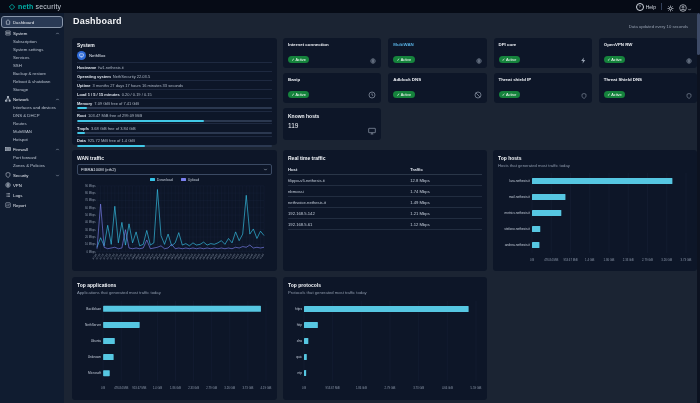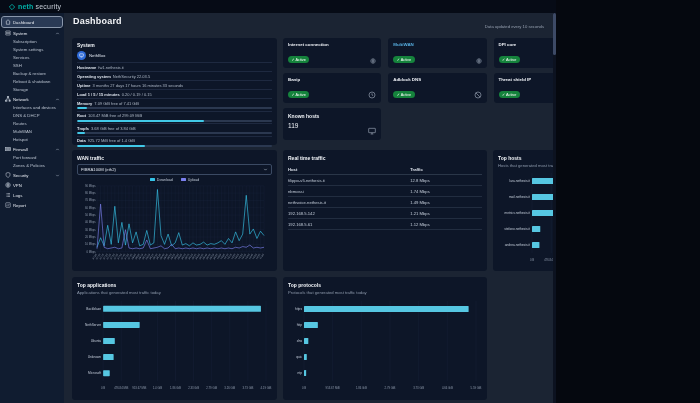--- a/index.html
+++ b/index.html
@@ -1,16 +1,16 @@
 <!DOCTYPE html>
 <html><head>
 <meta charset="utf-8">
 <style>
   html,body{margin:0;padding:0;background:#05080f;font-family:"Liberation Sans",sans-serif;}
-  .stage{position:relative;width:556px;height:403px;background:#0c4a6e;overflow:hidden;}
+  .stage{position:relative;width:700px;height:403px;background:#0c4a6e;overflow:hidden;}
   
   .topbar{position:absolute;left:0;top:0;width:700px;height:13px;background:#060b16;display:flex;align-items:center;justify-content:space-between;padding:0 8px;box-sizing:border-box;z-index:5;}
   .brand{display:flex;align-items:center;gap:2px;}
   .brand svg{display:block;}
   .brand-neth{color:#00b2a9;font-size:7px;font-weight:bold;letter-spacing:.2px;}
   .brand-sec{color:#c7ced8;font-size:7px;letter-spacing:.2px;}
   .topbar-right{display:flex;align-items:center;gap:5px;color:#d4dae3;}
   .help{display:flex;align-items:center;gap:2px;font-size:5px;cursor:pointer;}
   .qicon{width:6px;height:6px;border:0.5px solid #d4dae3;border-radius:50%;font-size:4px;display:inline-flex;align-items:center;justify-content:center;}
   .tb-div{width:1px;height:7px;background:#33405a;}

